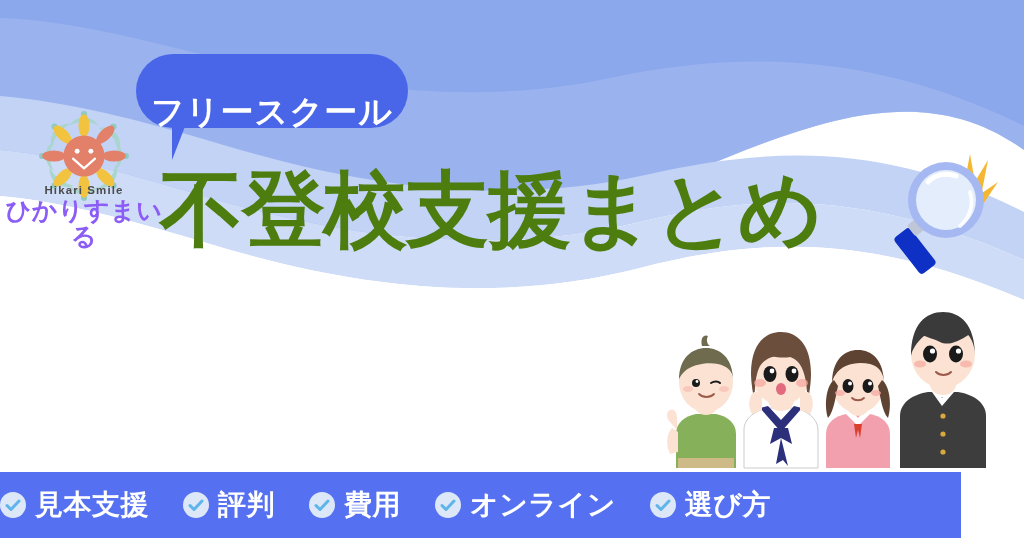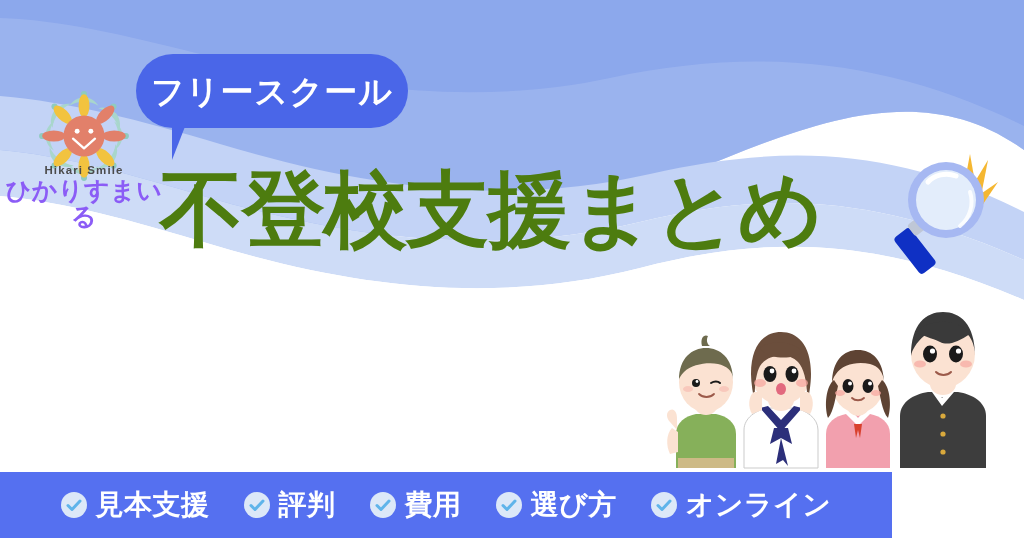--- a/index.html
+++ b/index.html
@@ -29,21 +29,21 @@
   
   .bubble {
     position: absolute;
     left: 136px;
     top: 54px;
     width: 272px;
     height: 74px;
     background: #4A66E8;
     border-radius: 37px;
     display: flex;
-    align-items: center;
+    align-items: flex-end;
     justify-content: center;
     z-index: 6;
   }
   .bubble-label {
     color: #ffffff;
     font-size: 33px;
     font-weight: bold;
     letter-spacing: 1px;
     white-space: nowrap;
     line-height: 1;
@@ -57,21 +57,21 @@
     border-left: 14px solid #4A66E8;
     border-right: 18px solid transparent;
     border-bottom: 36px solid transparent;
     z-index: 6;
   }
 
   
   .logo-block {
     position: absolute;
     left: 4px;
-    top: 88px;
+    top: 108px;
     width: 160px;
     z-index: 6;
     text-align: center;
   }
   .logo-mark {
     width: 140px;
     height: 96px;
     margin: 0 auto;
     display: block;
   }
@@ -139,26 +139,26 @@
     width: 380px;
     height: 192px;
     z-index: 4;
   }
 
   
   .tagbar {
     position: absolute;
     left: 0;
     bottom: 0;
-    width: 892px;
+    width: 961px;
     height: 66px;
     background: #5570F0;
     display: flex;
     align-items: center;
-    justify-content: center;
+    justify-content: flex-start;
     gap: 34px;
     z-index: 8;
   }
   .tag {
     display: flex;
     align-items: center;
     gap: 9px;
     white-space: nowrap;
   }
   .tag-check {
@@ -369,26 +369,26 @@
         <path d="M7 13.5 L11 17.5 L19 9" stroke="#5FB4EA" stroke-width="3" fill="none" stroke-linecap="round" stroke-linejoin="round"></path>
       </svg>
       <span class="tag-label">費用</span>
     </div>
 
     <div class="tag">
       <svg class="tag-check" viewBox="0 0 26 26">
         <circle cx="13" cy="13" r="13" fill="#DCE8F8"></circle>
         <path d="M7 13.5 L11 17.5 L19 9" stroke="#5FB4EA" stroke-width="3" fill="none" stroke-linecap="round" stroke-linejoin="round"></path>
       </svg>
+      <span class="tag-label">オンライン</span>
+    </div>
+
+    <div class="tag">
+      <svg class="tag-check" viewBox="0 0 26 26">
+        <circle cx="13" cy="13" r="13" fill="#DCE8F8"></circle>
+        <path d="M7 13.5 L11 17.5 L19 9" stroke="#5FB4EA" stroke-width="3" fill="none" stroke-linecap="round" stroke-linejoin="round"></path>
+      </svg>
       <span class="tag-label">選び方</span>
     </div>
 
-    <div class="tag">
-      <svg class="tag-check" viewBox="0 0 26 26">
-        <circle cx="13" cy="13" r="13" fill="#DCE8F8"></circle>
-        <path d="M7 13.5 L11 17.5 L19 9" stroke="#5FB4EA" stroke-width="3" fill="none" stroke-linecap="round" stroke-linejoin="round"></path>
-      </svg>
-      <span class="tag-label">オンライン</span>
-    </div>
-
   </div>
 
 </div>
 
 </body></html>

